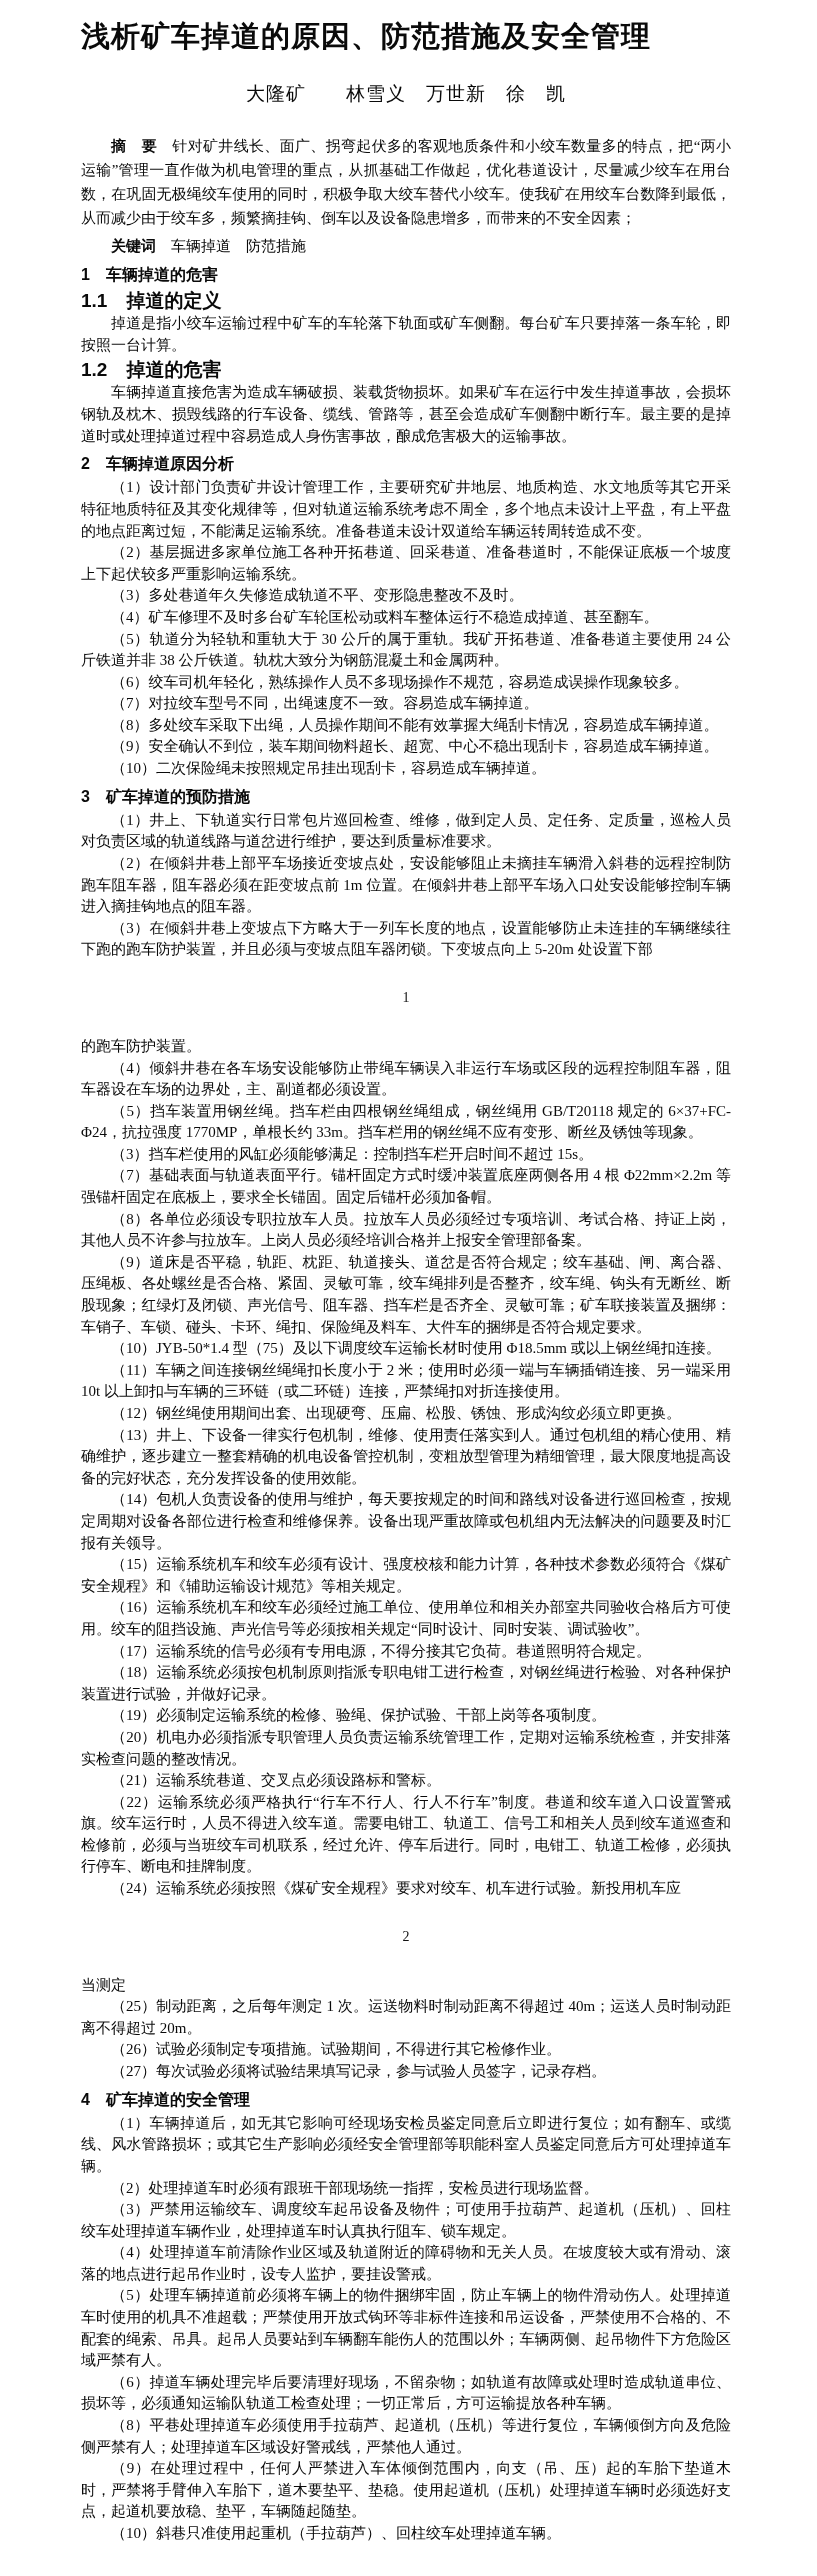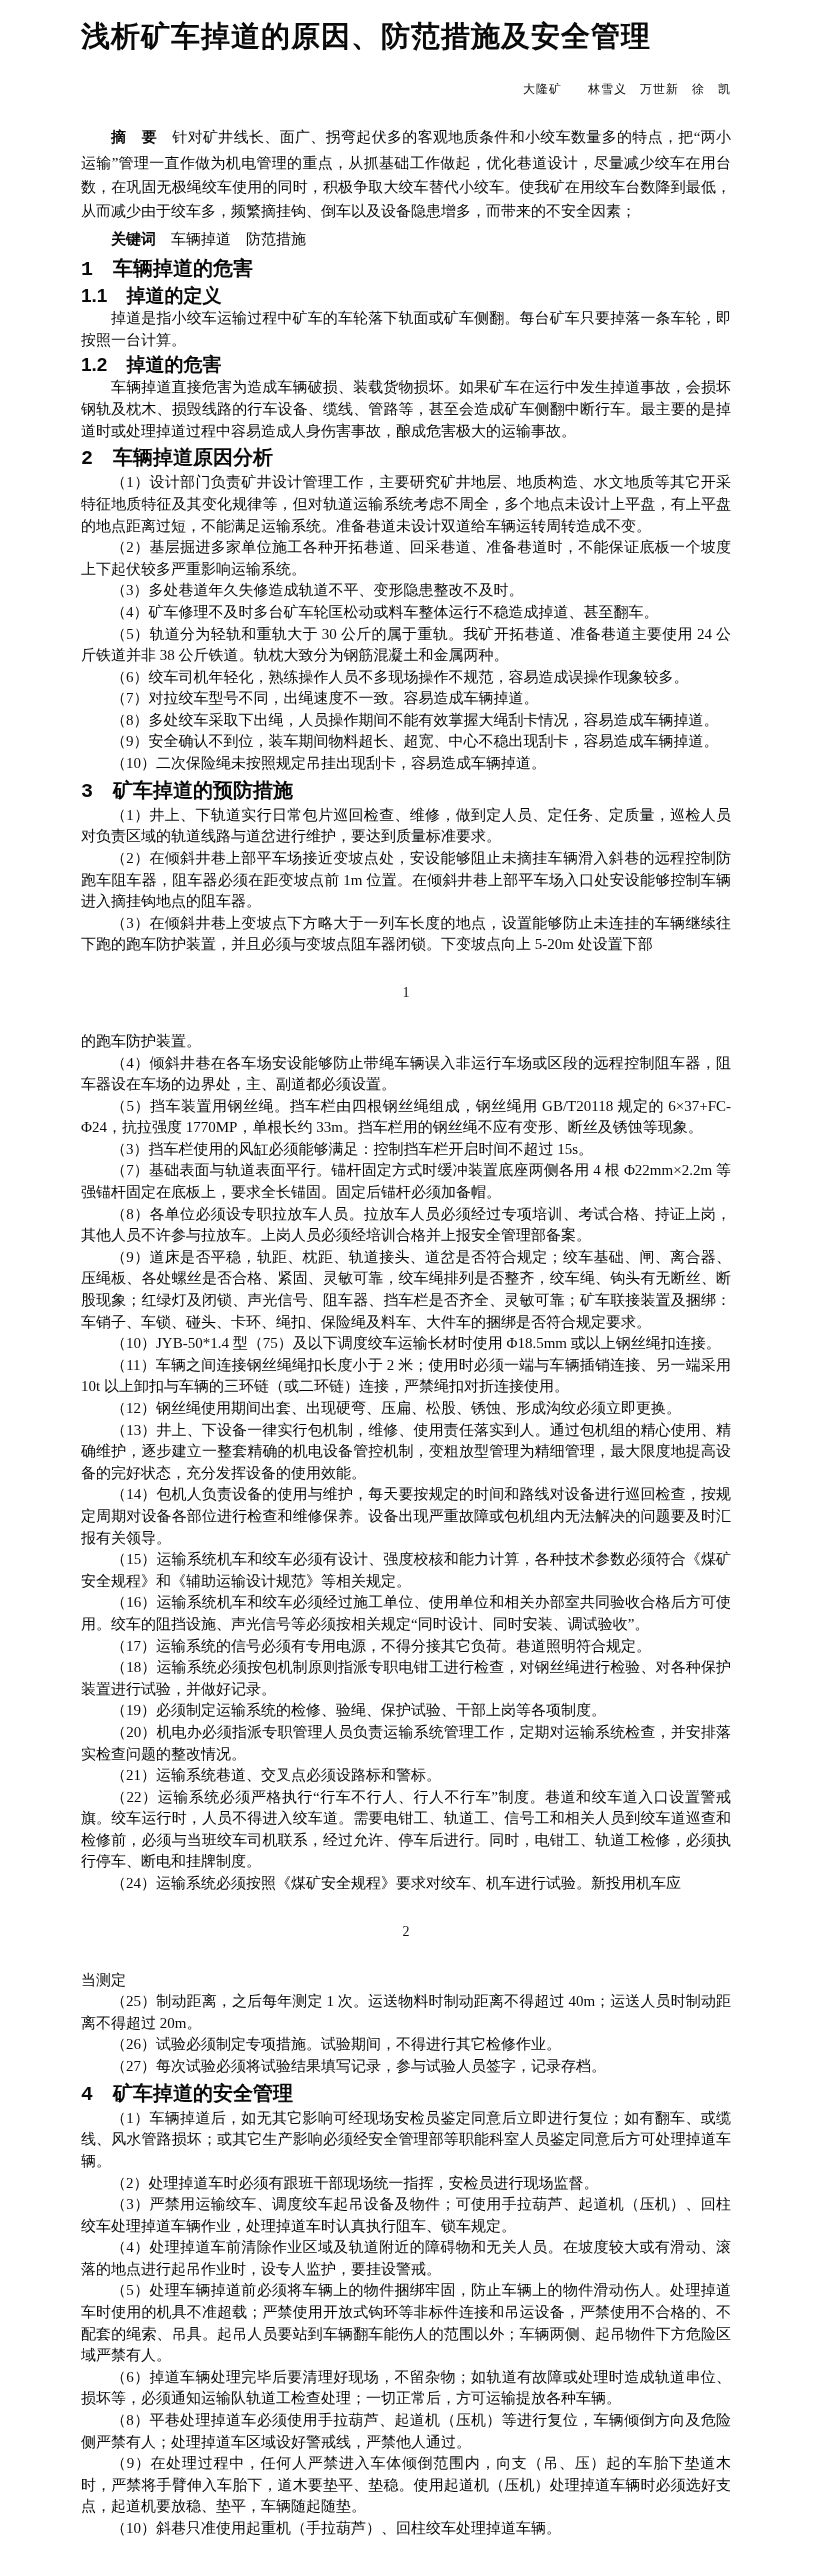--- a/index.html
+++ b/index.html
@@ -17,47 +17,47 @@
   .title{
     font-family:"Liberation Sans","DejaVu Sans",sans-serif;
     font-weight:bold;
     font-size:29px;
     letter-spacing:1px;
     line-height:1.15;
     margin:5.2px 0 0 0;
     white-space:nowrap;
   }
   .authors{
-    text-align:right;
-    font-size:12px;
+    text-align:center;
+    font-size:19px;
     margin-top:28px;
     letter-spacing:1px;
   }
   .abstract{
     margin:27px 0 0 0;
     font-size:15px;
     line-height:24px;
     text-align:justify;
     text-indent:2em;
   }
   .abstract .lbl, .kw .lbl, .bio .lbl{
-    font-family:Liberation Mono, monospace;
+    font-family:Liberation Sans, sans-serif;
     font-weight:bold;
   }
   .kw{
     margin:4.1px 0 0 0;
     font-size:15px;
     line-height:24px;
     text-indent:2em;
   }
   .content{margin-top:3.1px;}
   .h1{
-    font-family:Liberation Mono, monospace;
+    font-family:Liberation Sans, sans-serif;
     font-weight:bold;
-    font-size:20px;
+    font-size:16px;
     line-height:25px;
     margin:4.1px 0 1px 0;
   }
   .h2{
     font-family:"Liberation Sans","DejaVu Sans",sans-serif;
     font-weight:bold;
     font-size:19px;
     line-height:23px;
     margin:2.1px 0 1px 0;
   }

